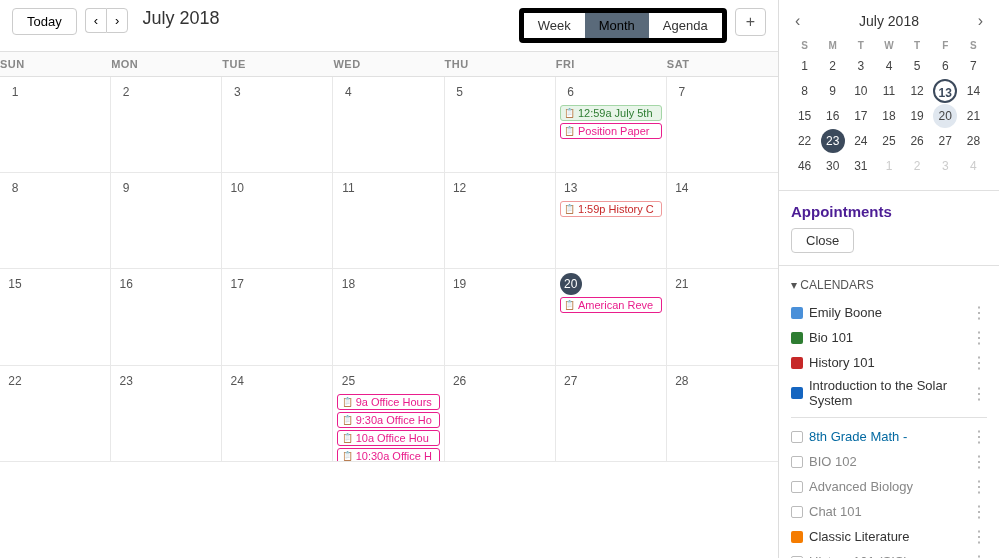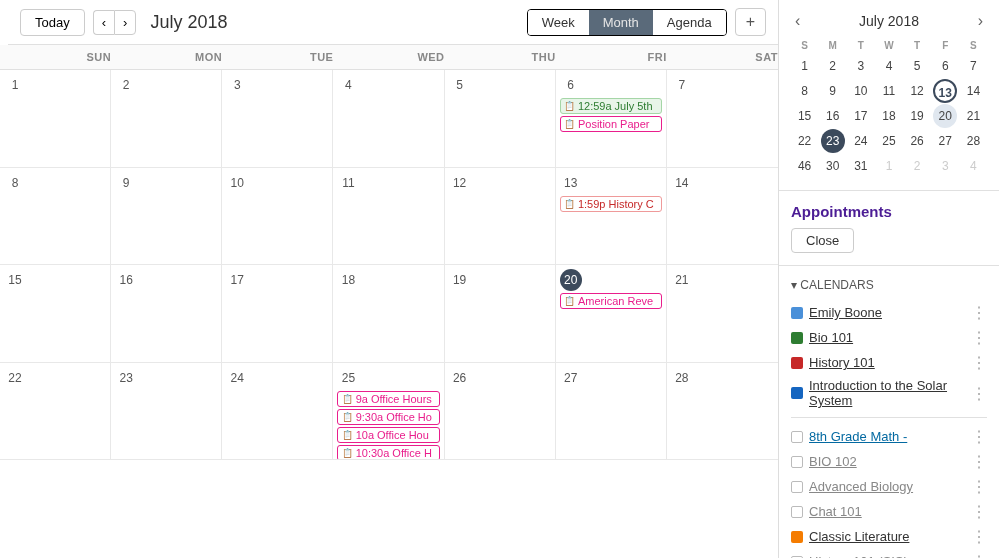--- a/index.html
+++ b/index.html
@@ -2,36 +2,36 @@
 <html><head>
   <meta charset="utf-8">
   <style>
     * { box-sizing: border-box; margin: 0; padding: 0; }
     body { font-family: -apple-system, BlinkMacSystemFont, 'Segoe UI', sans-serif; font-size: 13px; background: #fff; display: flex; height: 558px; overflow: hidden; }
 
     
     .calendar-main { flex: 1; display: flex; flex-direction: column; border-right: 1px solid #ddd; }
 
     
-    .toolbar { display: flex; align-items: center; padding: 8px 12px; gap: 8px; border-bottom: 1px solid #e0e0e0; margin-left: 8px; }
+    .toolbar { display: flex; align-items: flex-start; padding: 8px 12px; gap: 8px; border-bottom: 1px solid #e0e0e0; }
     .btn-today { padding: 5px 14px; border: 1px solid #ccc; border-radius: 4px; background: #fff; cursor: pointer; font-size: 13px; }
     .btn-nav { padding: 4px 8px; border: 1px solid #ccc; border-radius: 4px; background: #fff; cursor: pointer; font-size: 13px; }
     .nav-group { display: flex; gap: 0; }
     .nav-group .btn-nav:first-child { border-radius: 4px 0 0 4px; border-right: none; }
     .nav-group .btn-nav:last-child { border-radius: 0 4px 4px 0; }
     .current-month { font-size: 18px; font-weight: 500; margin-left: 6px; color: #333; }
     .spacer { flex: 1; }
-    .view-switcher { display: flex; border: 1px solid #000000; border-radius: 4px; overflow: hidden; }
+    .view-switcher { display: flex; border: 5px solid #000000; border-radius: 4px; overflow: hidden; }
     .view-btn { padding: 5px 14px; background: #fff; border: none; cursor: pointer; font-size: 13px; color: #333; }
-    .view-btn.active { background: #5a6a7a; color: #e5e5e5; }
+    .view-btn.active { background: #5a6a7a; color: #000000; }
     .btn-add { padding: 4px 10px; border: 1px solid #ccc; border-radius: 4px; background: #fff; cursor: pointer; font-size: 16px; color: #555; }
 
     
     .day-headers { display: grid; grid-template-columns: repeat(7, 1fr); border-bottom: 1px solid #e0e0e0; background: #fafafa; }
-    .day-header { text-align: right; padding: 6px 0; font-size: 11px; font-weight: 600; color: #888; letter-spacing: 0.5px; text-transform: uppercase; }
+    .day-header { text-align: left; padding: 6px 0; font-size: 11px; font-weight: 600; color: #888; letter-spacing: 0.5px; text-transform: uppercase; }
 
     
     .calendar-grid { flex: 1; display: grid; grid-template-columns: repeat(7, 1fr); grid-template-rows: repeat(5, 1fr); overflow: hidden; }
     .cal-cell { border-right: 1px solid #e8e8e8; border-bottom: 1px solid #e8e8e8; padding: 4px; min-height: 0; overflow: hidden; position: relative; }
     .cal-cell:nth-child(7n) { border-right: none; }
     .date-num { font-size: 12px; color: #555; margin-bottom: 2px; display: inline-block; width: 22px; height: 22px; line-height: 22px; text-align: center; border-radius: 50%; }
     .date-num.today { background: #3c4a5c; color: #fff; }
 
     
     .event { font-size: 11px; padding: 1px 4px; border-radius: 3px; margin-bottom: 2px; white-space: nowrap; overflow: hidden; text-overflow: ellipsis; cursor: pointer; }
@@ -62,21 +62,21 @@
     .appointments { padding: 12px; border-bottom: 1px solid #e0e0e0; }
     .appointments h3 { font-size: 15px; font-weight: 600; color: #4c1d95; margin-bottom: 8px; }
     .btn-close { padding: 4px 14px; border: 1px solid #ccc; border-radius: 4px; background: #fff; cursor: pointer; font-size: 13px; color: #333; }
 
     
     .calendars { padding: 12px; overflow-y: auto; flex: 1; }
     .cal-section-title { font-size: 12px; font-weight: 400; color: #555; margin-bottom: 8px; display: flex; align-items: center; gap: 4px; }
     .cal-item { display: flex; align-items: center; padding: 3px 0; gap: 6px; cursor: pointer; }
     .cal-color { width: 12px; height: 12px; border-radius: 2px; flex-shrink: 0; }
     .cal-check { width: 12px; height: 12px; border: 1px solid #bbb; border-radius: 2px; flex-shrink: 0; }
-    .cal-label { flex: 1; font-size: 13px; color: #333; text-decoration: underline; }
+    .cal-label { flex: 1; font-size: 13px; color: #333; }
     .cal-more { color: #aaa; font-size: 16px; cursor: pointer; }
     .separator { border: none; border-top: 1px solid #e0e0e0; margin: 6px 0; }
   </style>
 </head>
 <body>
 
 <div class="calendar-main">
 
   <div class="toolbar">
     <button class="btn-today">Today</button>

